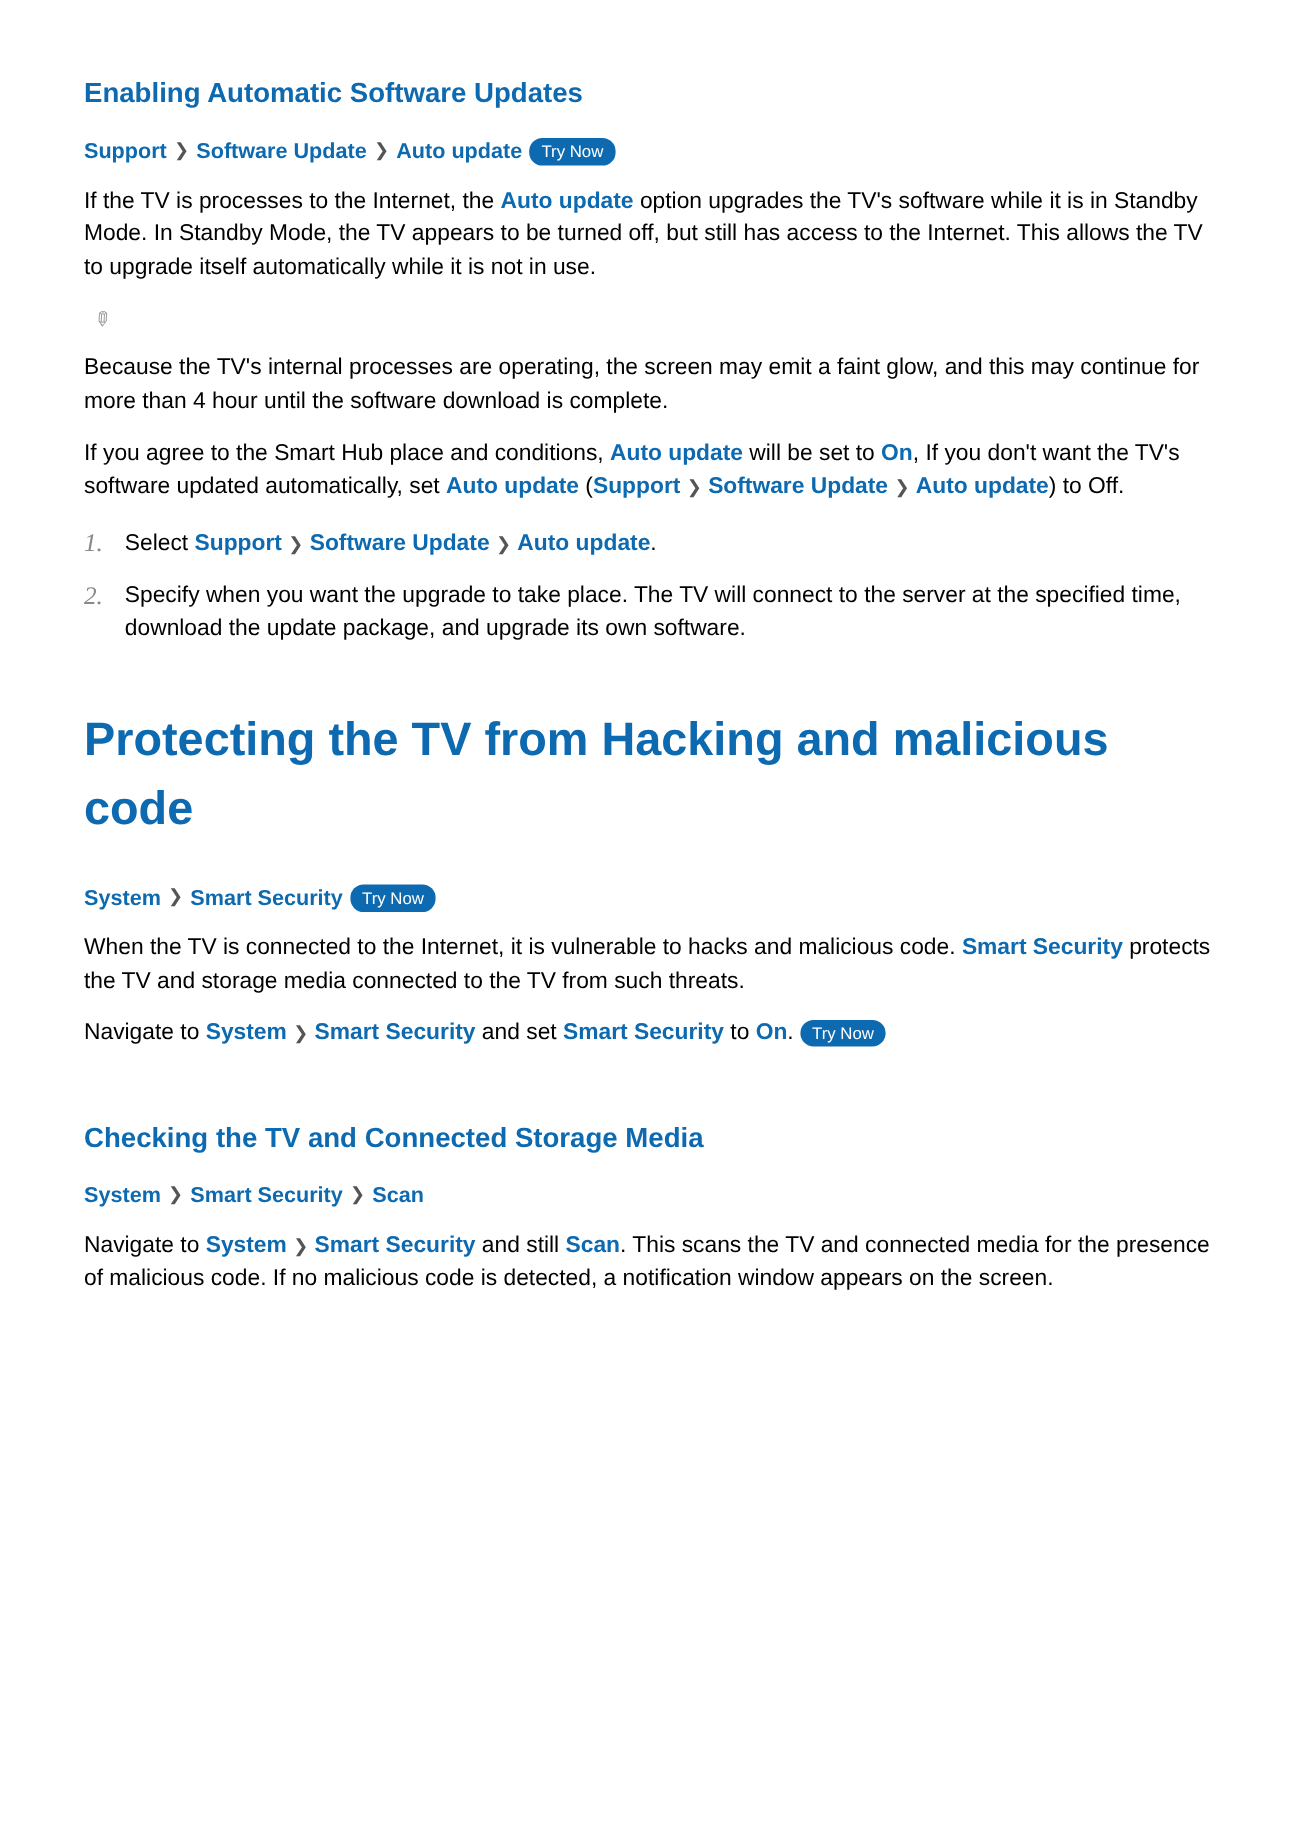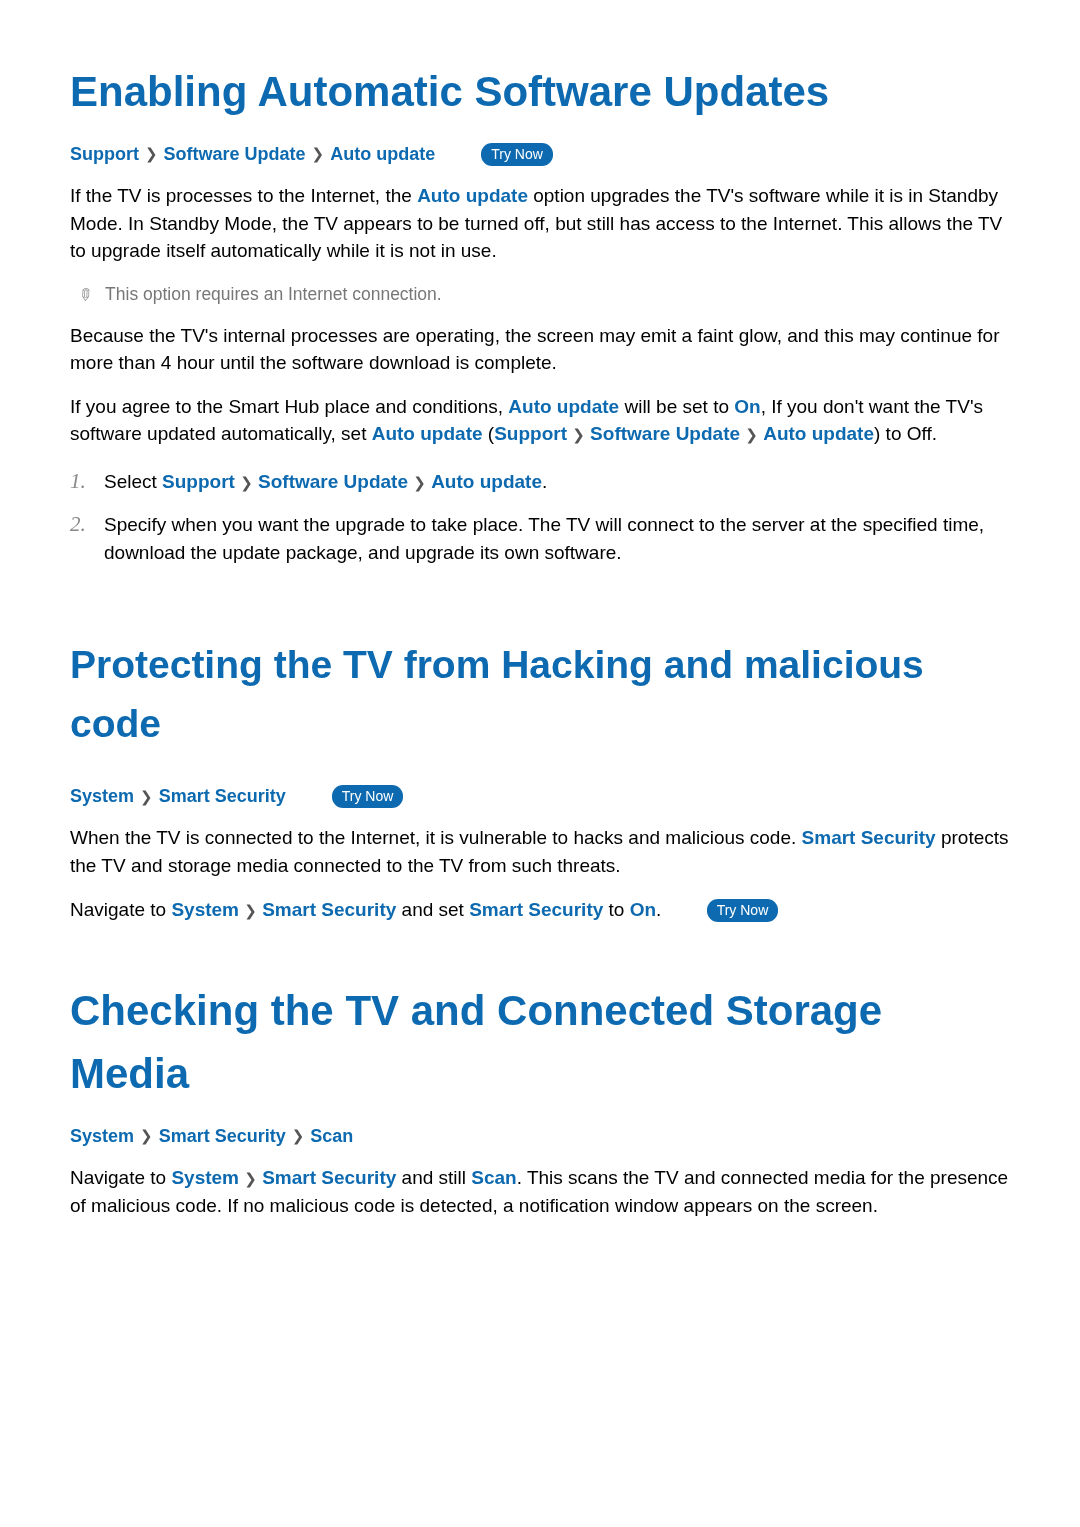--- a/index.html
+++ b/index.html
@@ -12,29 +12,29 @@
       background: #ffffff;
       width: 1080px;
       min-height: 1527px;
       padding: 60px 70px 70px 70px;
       color: #000;
       font-size: 19px;
       line-height: 1.5;
     }
     .section-h2 {
       color: #0d6ab0;
-      font-size: 42px;
+      font-size: 23px;
       font-weight: 600;
       margin-bottom: 18px;
     }
     .section-h1 {
       color: #0d6ab0;
       font-size: 39px;
       font-weight: 600;
-      margin-top: 70px;
+      margin-top: 50px;
       margin-bottom: 30px;
     }
     .breadcrumb {
       color: #0d6ab0;
       font-size: 18px;
       font-weight: 600;
       margin-bottom: 14px;
       display: flex;
       align-items: center;
       flex-wrap: wrap;
@@ -47,21 +47,20 @@
     }
     .try-now {
       display: inline-block;
       background: #0d6ab0;
       color: #fff;
       border-radius: 11px;
       padding: 1px 10px;
       font-size: 14px;
       font-weight: 400;
       vertical-align: middle;
-      margin-left: 40px;
     }
     p.body {
       margin-bottom: 16px;
       line-height: 1.45;
     }
     .hl {
       color: #0d6ab0;
       font-weight: 600;
     }
     .note-row {
@@ -117,21 +116,20 @@
   <span>Auto update</span>
   <span class="try-now">Try Now</span>
 </div>
 
 <p class="body">
   <span>If the TV is processes to the Internet, the </span><span class="hl">Auto update</span><span> option upgrades the TV's software while it is in Standby Mode. In Standby Mode, the TV appears to be turned off, but still has access to the Internet. This allows the TV to upgrade itself automatically while it is not in use.</span>
 </p>
 
 <div class="note-row">
   <span class="note-icon">✎</span>
-  <span class="note-text">This option requires an Internet connection.</span>
 </div>
 
 <p class="body">Because the TV's internal processes are operating, the screen may emit a faint glow, and this may continue for more than 4 hour until the software download is complete.</p>
 
 <p class="body">
   <span>If you agree to the Smart Hub place and conditions, </span><span class="hl">Auto update</span><span> will be set to </span><span class="hl">On</span><span>, If you don't want the TV's software updated automatically, set </span><span class="hl">Auto update</span><span> (</span><span class="hl">Support</span>
   <span class="chev">❯</span>
   <span class="hl">Software Update</span>
   <span class="chev">❯</span>
   <span class="hl">Auto update</span><span>) to Off.</span>

